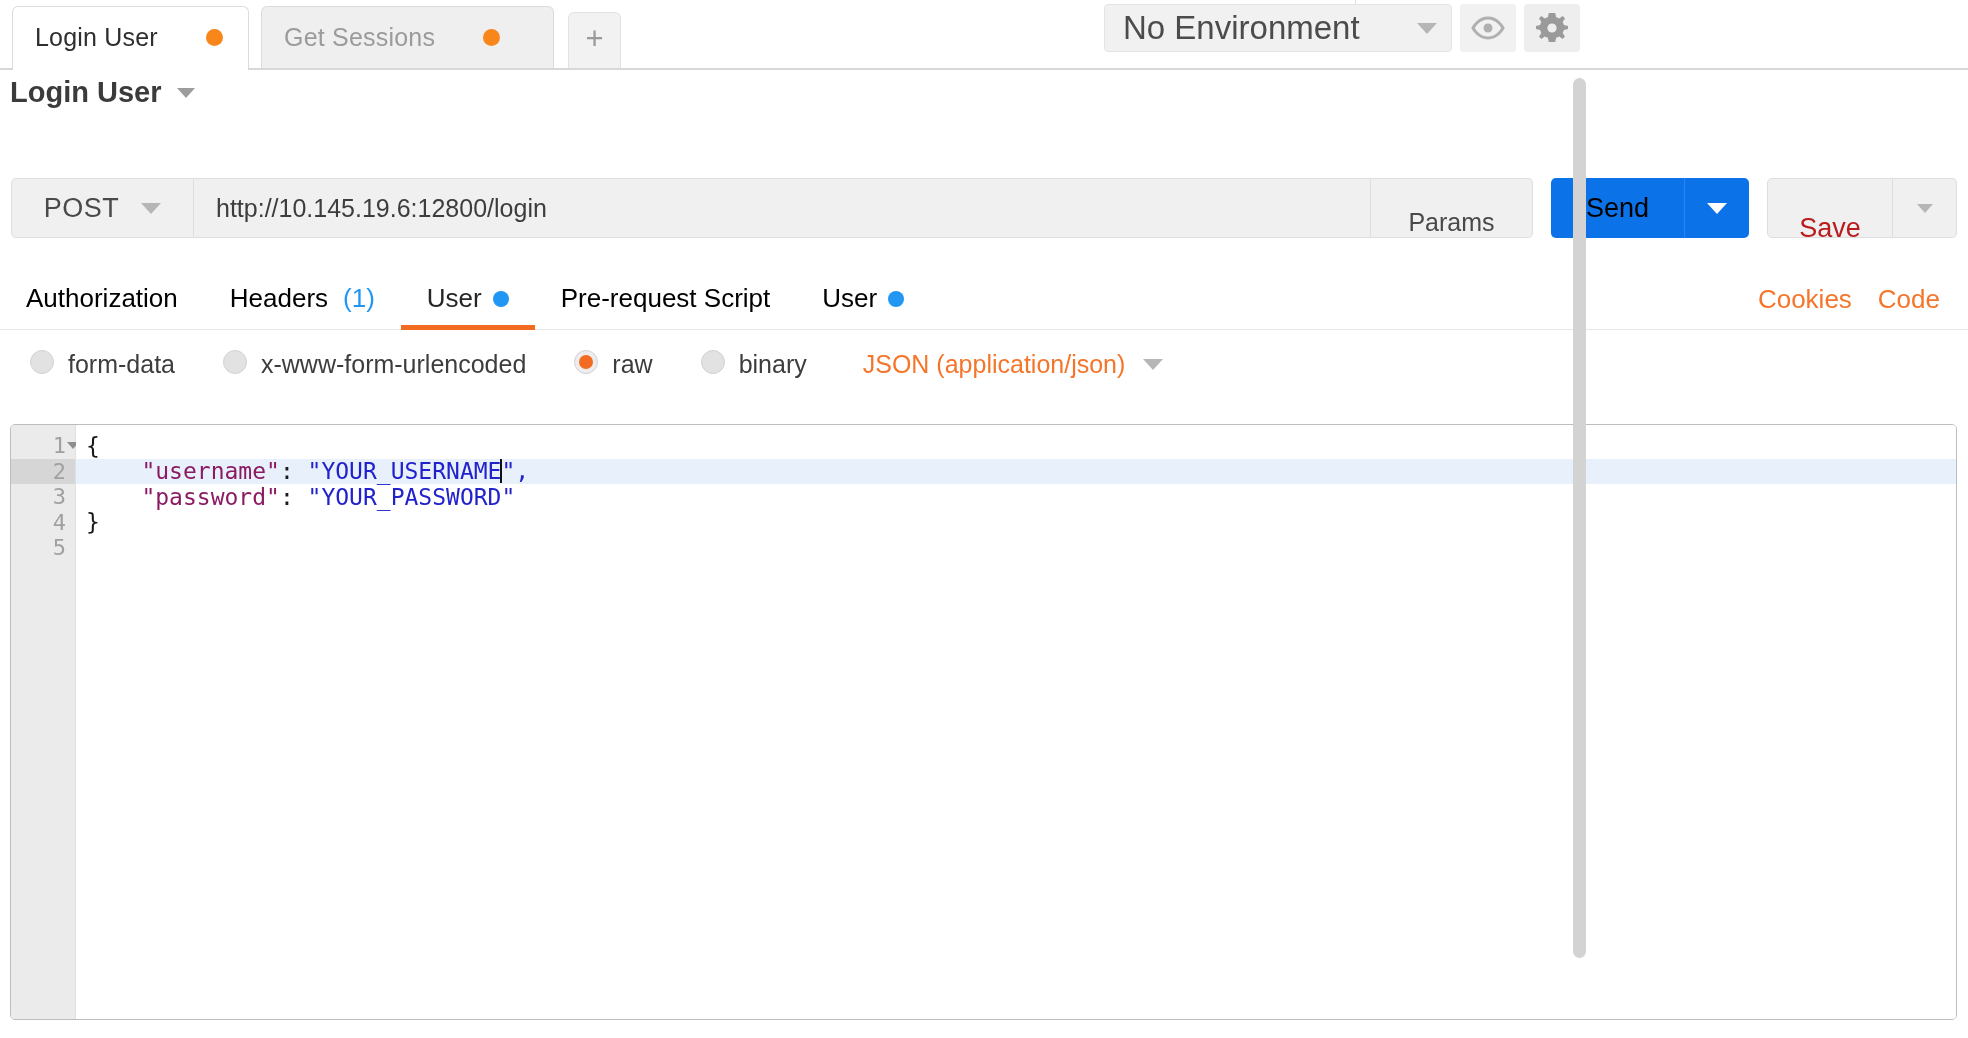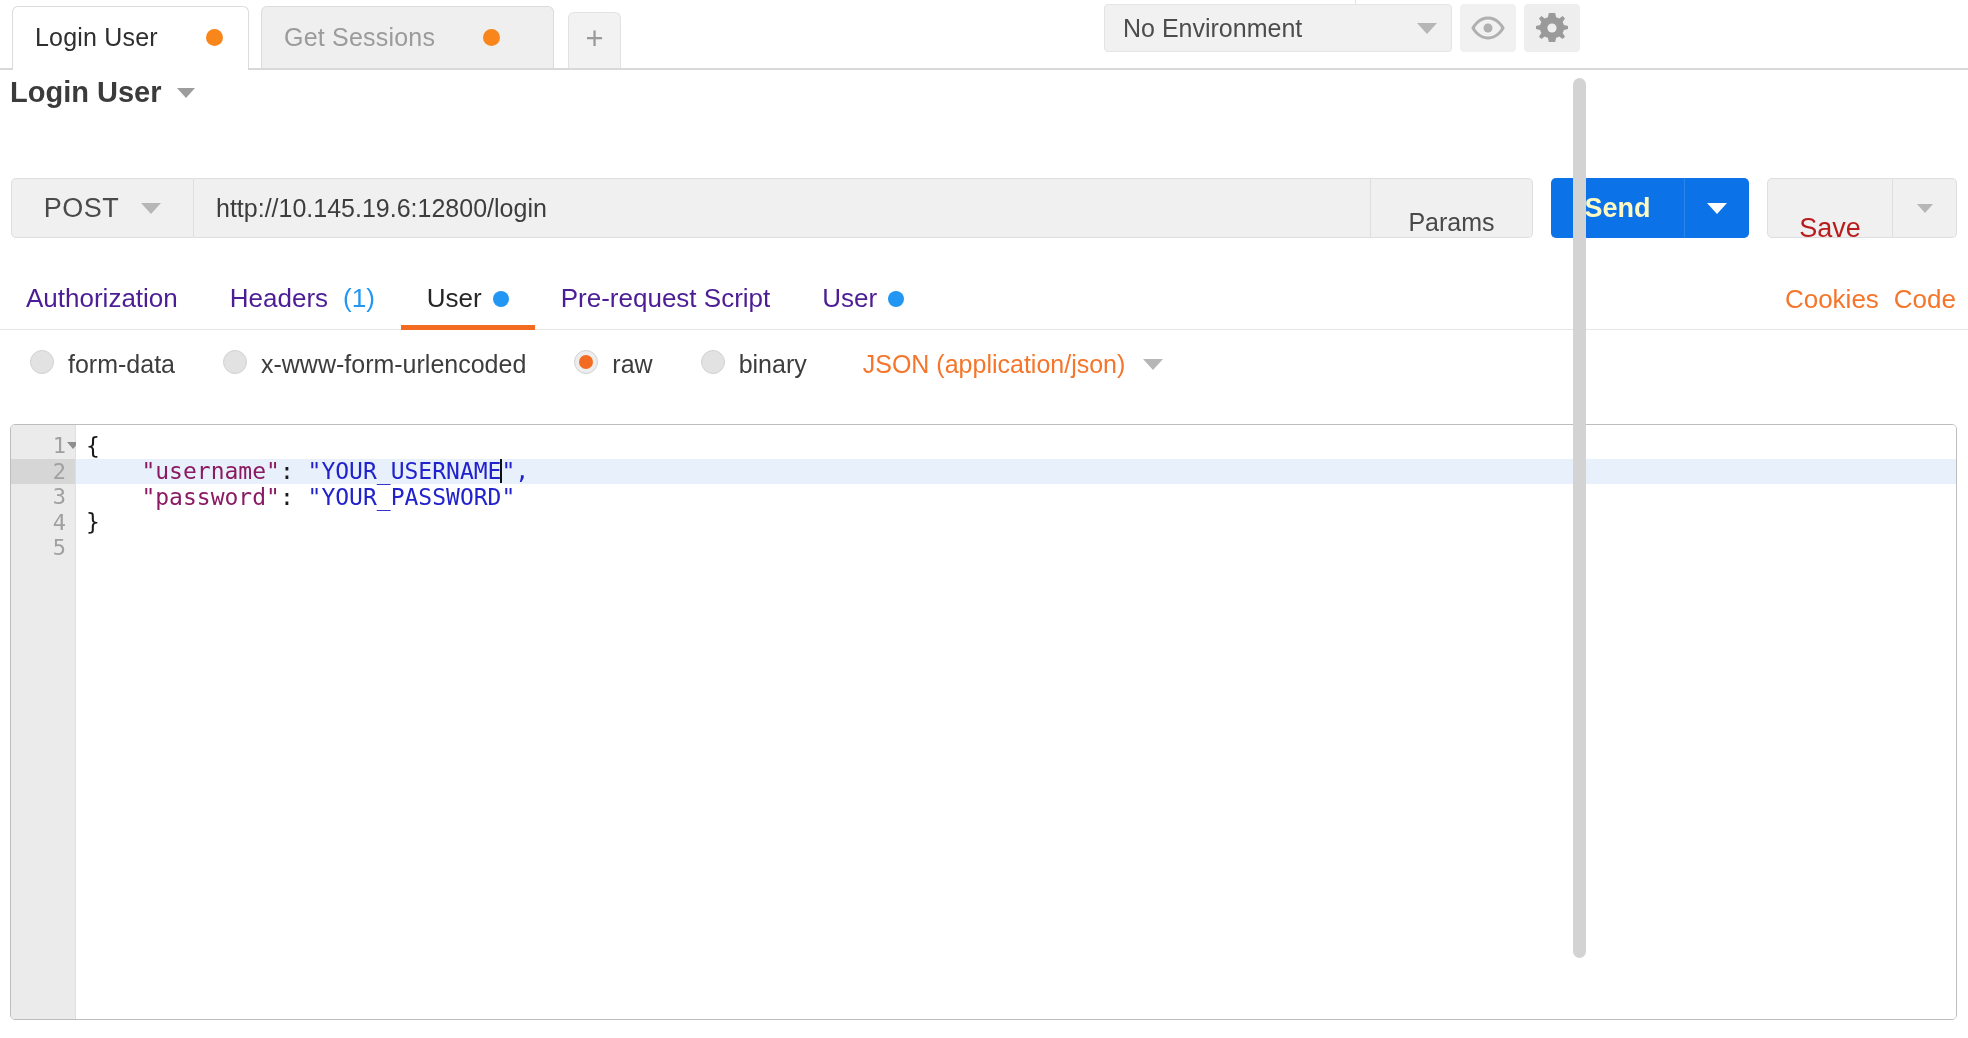--- a/index.html
+++ b/index.html
@@ -58,21 +58,21 @@
   .env-area {
     position: absolute; right: 10px; top: 0; height: 56px;
     display: flex; align-items: center; gap: 8px;
   }
   .env-select {
     width: 348px; height: 48px;
     background: #f1f1f1; border: 1px solid #e4e4e4; border-radius: 4px;
     display: flex; align-items: center; padding: 0 14px 0 18px;
     justify-content: space-between;
   }
-  .env-label { font-size: 25px; color: #4c4c4c; }
+  .env-label { font-size: 33px; color: #4c4c4c; }
   .chev {
     width: 0; height: 0; border-left: 10px solid transparent;
     border-right: 10px solid transparent; border-top: 11px solid #b6b6b6;
   }
   .chev.sm { border-left-width: 8px; border-right-width: 8px; border-top-width: 9px; }
   .icon-btn {
     width: 56px; height: 48px; background: #f1f1f1; border-radius: 4px;
     display: flex; align-items: center; justify-content: center;
   }
   .icon-btn.gear { background: #eeeeee; }
@@ -112,21 +112,21 @@
   }
   .params-text { font-size: 25px; color: #494949; }
   .send-wrap {
     margin-left: 18px; display: flex; align-items: stretch;
     border-radius: 5px; overflow: hidden;
   }
   .send-btn {
     width: 133px; background: #0c72e8;
     display: flex; align-items: center; justify-content: center;
   }
-  .send-text { font-size: 27px; font-weight: bold; color: #fef9c3; }
+  .send-text { font-size: 27px; font-weight: normal; color: #000000; }
   .send-caret {
     width: 65px; background: #0c72e8;
     border-left: 1px solid #2b85ee;
     display: flex; align-items: center; justify-content: center;
   }
   .chev-w {
     width: 0; height: 0; border-left: 10px solid transparent;
     border-right: 10px solid transparent; border-top: 11px solid #ffffff;
   }
   .save-wrap { margin-left: 18px; display: flex; align-items: stretch; }
@@ -145,31 +145,31 @@
   
   .sectabs {
     position: absolute; left: 0; top: 268px; width: 1968px; height: 62px;
     border-bottom: 1px solid #e6e6e6;
     display: flex; align-items: center;
   }
   .sectab {
     height: 62px; display: flex; align-items: center; gap: 11px;
     padding: 0 26px; position: relative;
   }
-  .sectab-label { font-size: 26px; color: #4c1d95; white-space: nowrap; }
+  .sectab-label { font-size: 26px; color: #000000; white-space: nowrap; }
   .sectab.active .sectab-label { color: #262626; }
   .sectab.active::after {
     content: ""; position: absolute; left: 0; right: 0; bottom: 0;
     height: 5px; background: #f26b21;
   }
   .count { font-size: 26px; color: #2196f3; margin-left: 4px; }
   .blue-dot { width: 16px; height: 16px; border-radius: 50%; background: #2196f3; }
   .sectabs-right {
-    position: absolute; right: 12px; top: 0; height: 62px;
-    display: flex; align-items: center; gap: 15px;
+    position: absolute; right: 28px; top: 0; height: 62px;
+    display: flex; align-items: center; gap: 26px;
   }
   .link-orange { font-size: 26px; color: #f5752a; }
 
   
   .bodytype {
     position: absolute; left: 0; top: 330px; width: 1968px; height: 68px;
     display: flex; align-items: center; padding-left: 30px;
   }
   .radio-item { display: flex; align-items: flex-start; gap: 14px; margin-right: 48px; }
   .radio {

